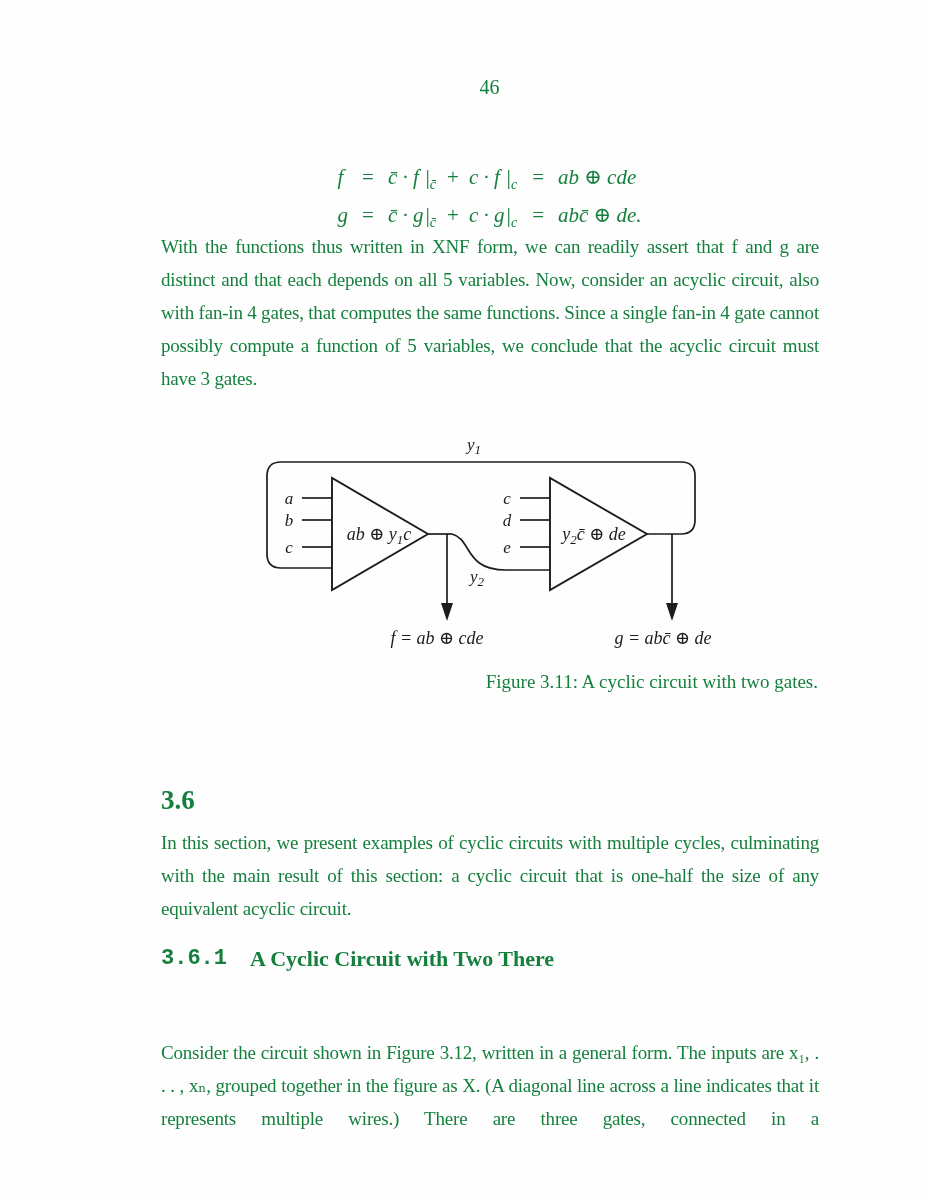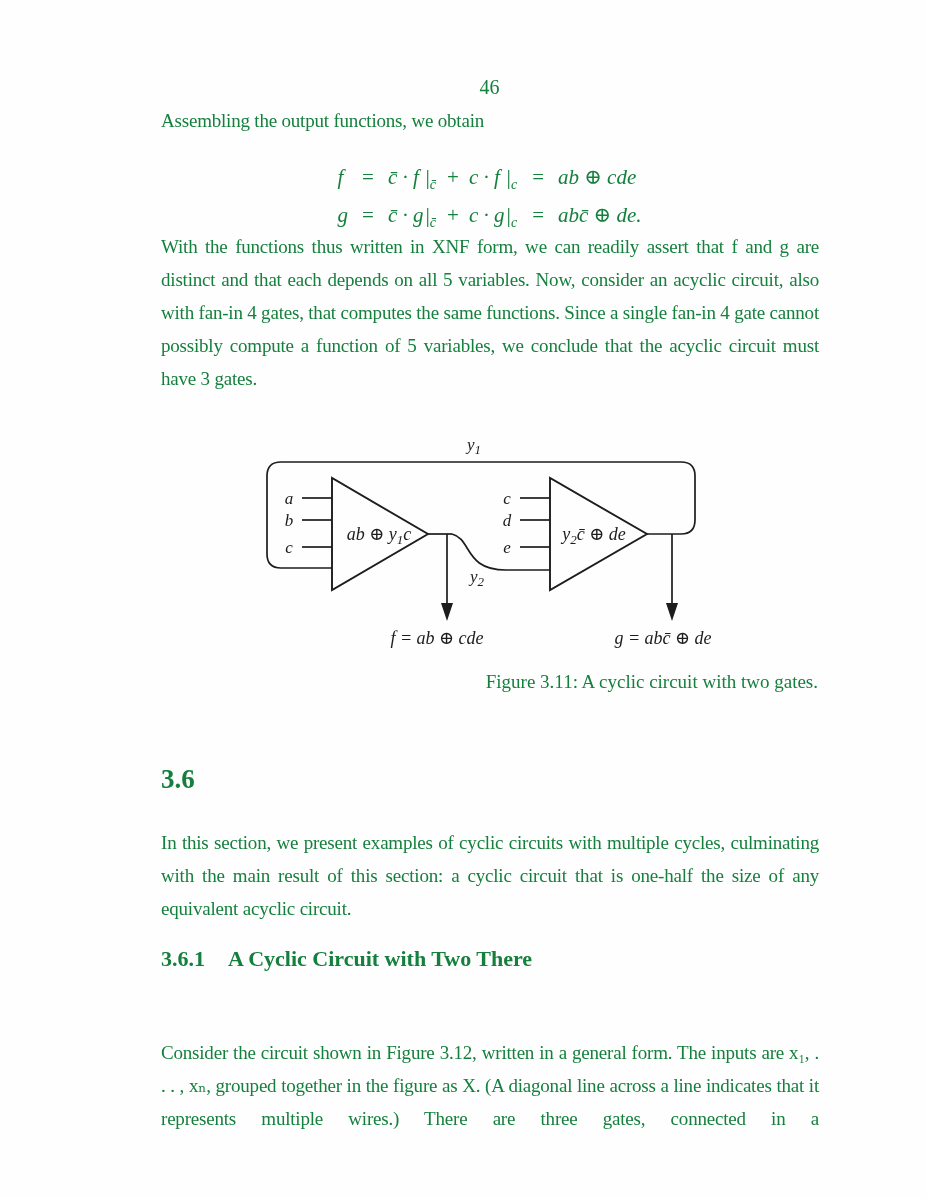--- a/index.html
+++ b/index.html
@@ -44,35 +44,34 @@
   .it18   { font-size:18px; font-style:italic; }
   .sub13  { font-size:13px; }
   .caption {
     position:absolute; top:671px; left:161px; width:657px;
     text-align:right; font-size:19px;
   }
   .sec-heading {
     position:absolute; top:766px; left:161px;
     font-size:27px; font-weight:bold; line-height:1; display:flex;
   }
-  .sec-heading .num { margin-right:37px; }
+  .sec-heading .num { margin-right:37px;margin-top:21px; }
   .subsec-heading {
     position:absolute; top:948px; left:161px;
     font-size:22px; font-weight:bold; line-height:1; display:flex;
   }
-  .subsec-heading .num { margin-right:23px; }
+  .subsec-heading .num { margin-right:23px;font-family:Liberation Mono, monospace; }
 </style>
 </head>
 <body>
 
 <div class="page">
 
   <div class="pageno">46</div>
 
-  <div class="lead-line">Assembling the output functions, we obtain</div>
 
   <div class="eqwrap">
     <div class="eq-grid">
 
       <span class="eq-var">f</span>
       <span class="eq-rel">=</span>
       <span class="eq-var">c̄ · f</span>
       <span class="eq-pipe">|</span>
       <span class="eq-sub">c̄</span>
       <span class="eq-op">+</span>

